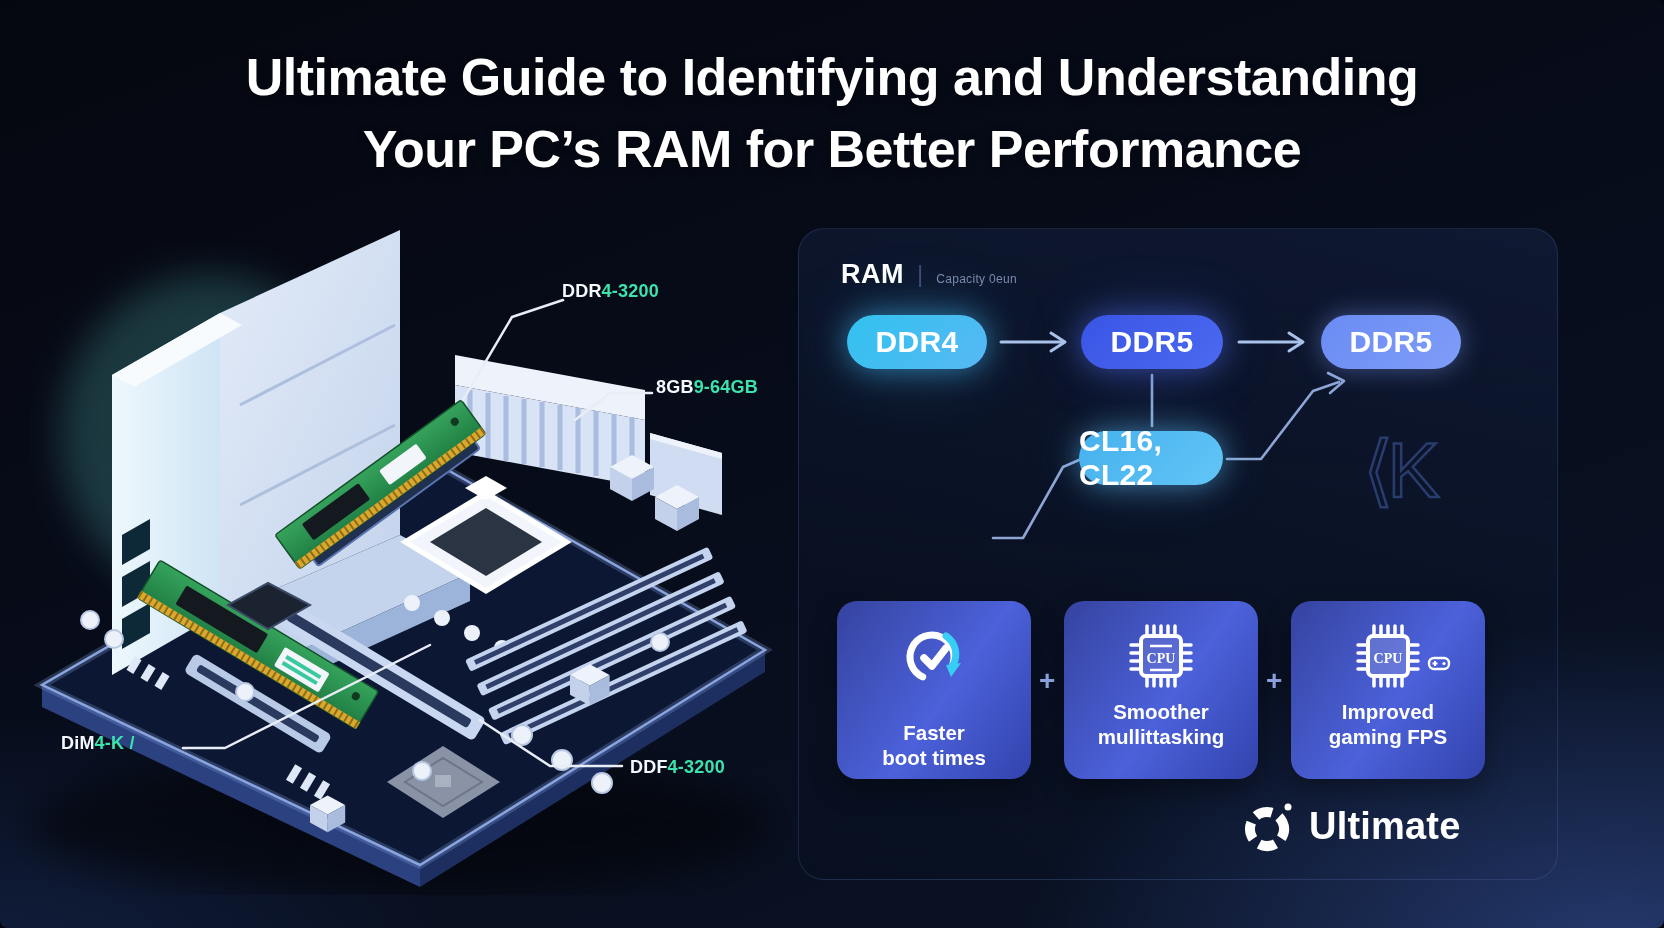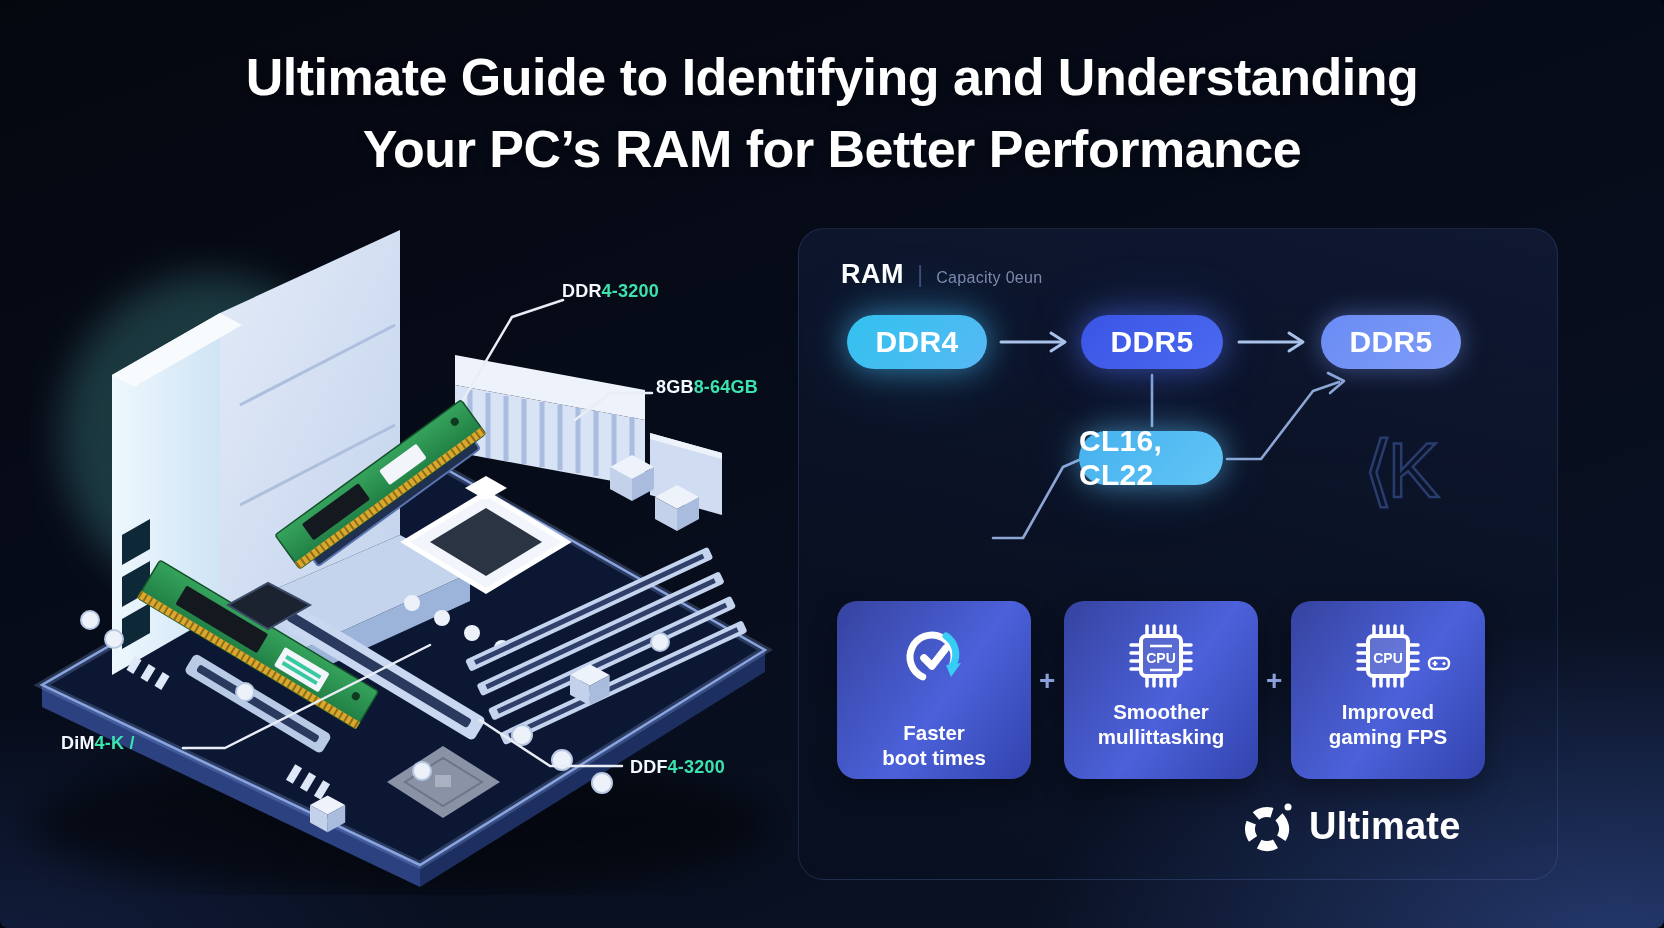--- a/index.html
+++ b/index.html
@@ -24,41 +24,41 @@
   .mlabel .t{color:#3ce3ad;}
   
   .panel{position:absolute;left:798px;top:228px;width:760px;height:652px;
     border-radius:26px;
     border:1px solid rgba(122,160,240,.16);
     background:linear-gradient(185deg, rgba(28,44,86,.38) 0%, rgba(24,38,76,.12) 55%, rgba(24,38,76,0) 100%);
   }
   .panel-header{position:absolute;left:42px;top:30px;display:flex;align-items:baseline;gap:13px;}
   .panel-header .h-title{font-size:27px;font-weight:700;color:#fff;letter-spacing:.5px;}
   .panel-header .h-div{font-size:24px;color:#3c4a74;font-weight:400;transform:translateY(-1px);}
-  .panel-header .h-sub{font-size:16px;color:#7c89ac;font-weight:400;letter-spacing:.3px;}
+  .panel-header .h-sub{font-size:12px;color:#7c89ac;font-weight:400;letter-spacing:.3px;}
   .pill{position:absolute;height:54px;border-radius:28px;display:flex;align-items:center;justify-content:center;
     font-size:30px;font-weight:700;color:#fff;letter-spacing:.3px;}
   .pill.cyan{background:linear-gradient(135deg,#32c2ef,#57b8f4);
     box-shadow:0 0 30px rgba(70,195,255,.55),0 0 70px rgba(70,195,255,.22);}
   .pill.blue{background:linear-gradient(135deg,#3a55e5,#4b69f0);
     box-shadow:0 0 30px rgba(86,120,255,.5),0 0 64px rgba(86,120,255,.2);}
   .pill.lblue{background:linear-gradient(135deg,#6a8bf4,#7f9df8);
     box-shadow:0 0 26px rgba(130,160,255,.45);}
   .pill.sky{background:linear-gradient(135deg,#45b1ee,#62c5f6);
     box-shadow:0 0 28px rgba(95,195,255,.5),0 0 60px rgba(95,195,255,.2);}
   .flow-arrow{position:absolute;}
   .connectors{position:absolute;left:0;top:0;pointer-events:none;}
   .watermark{position:absolute;left:560px;top:196px;opacity:.95;}
   .plus{position:absolute;font-size:28px;font-weight:700;color:#8ea6e2;}
   
   .card{position:absolute;top:372px;width:194px;height:178px;border-radius:20px;
     background:linear-gradient(125deg,#35439f 0%,#4c61da 55%,#3243ac 100%);
     box-shadow:0 10px 26px rgba(0,0,0,.35);
     display:flex;flex-direction:column;align-items:center;}
-  .card .icon-wrap{position:relative;margin-top:22px;width:66px;height:66px;display:flex;align-items:center;justify-content:flex-start;}
+  .card .icon-wrap{position:relative;margin-top:22px;width:66px;height:66px;display:flex;align-items:center;justify-content:flex-start;font-family:Liberation Serif, serif;}
   .card .label{margin-top:10px;text-align:center;font-size:20.5px;font-weight:700;line-height:1.22;color:#fff;}
   .gamepad{position:absolute;right:-32px;top:30px;}
   
   .brand{position:absolute;left:1240px;top:798px;display:flex;align-items:center;gap:13px;}
   .brand-name{font-size:38px;font-weight:700;color:#fff;letter-spacing:.2px;}
 </style>
 </head>
 <body>
 
 <div class="page">
@@ -247,21 +247,21 @@
       <polyline points="565,215 600,188 642,188"></polyline>
       <polyline points="173,543 215,543 420,440"></polyline>
       <polyline points="470,515 540,561 612,561"></polyline>
     </g>
   </svg>
 
   <div class="mlabel" style="left:562px;top:281px;">
     <span class="w">DDR</span><span class="t">4-3200</span>
   </div>
   <div class="mlabel" style="left:656px;top:377px;">
-    <span class="w">8GB</span><span class="t">8-64GB</span>
+    <span class="w">8GB</span><span class="t">9-64GB</span>
   </div>
   <div class="mlabel" style="left:61px;top:733px;">
     <span class="w">DiM</span><span class="t">4-K /</span>
   </div>
   <div class="mlabel" style="left:630px;top:757px;">
     <span class="w">DDF</span><span class="t">4-3200</span>
   </div>
 
   <div class="panel">
 

